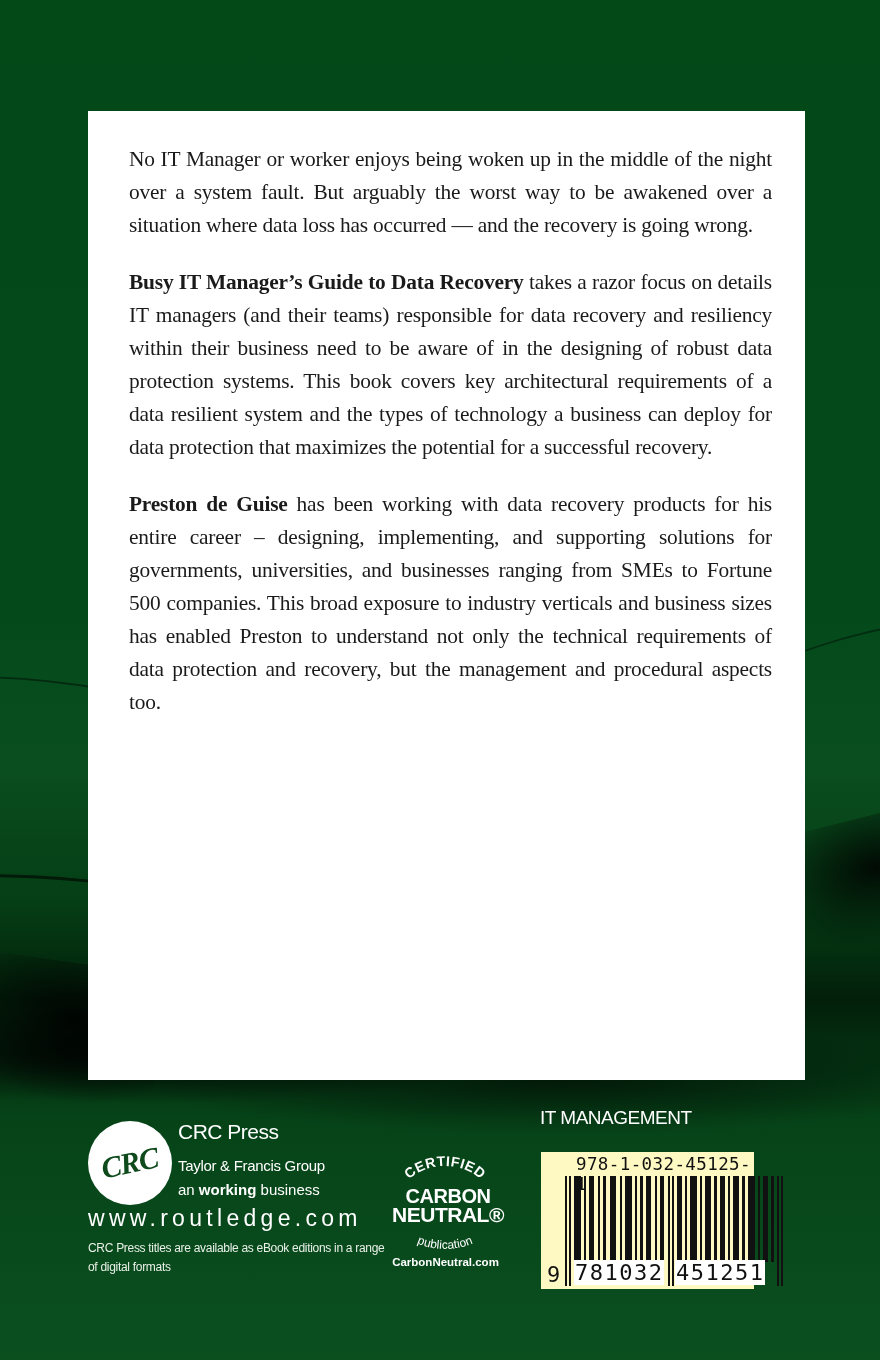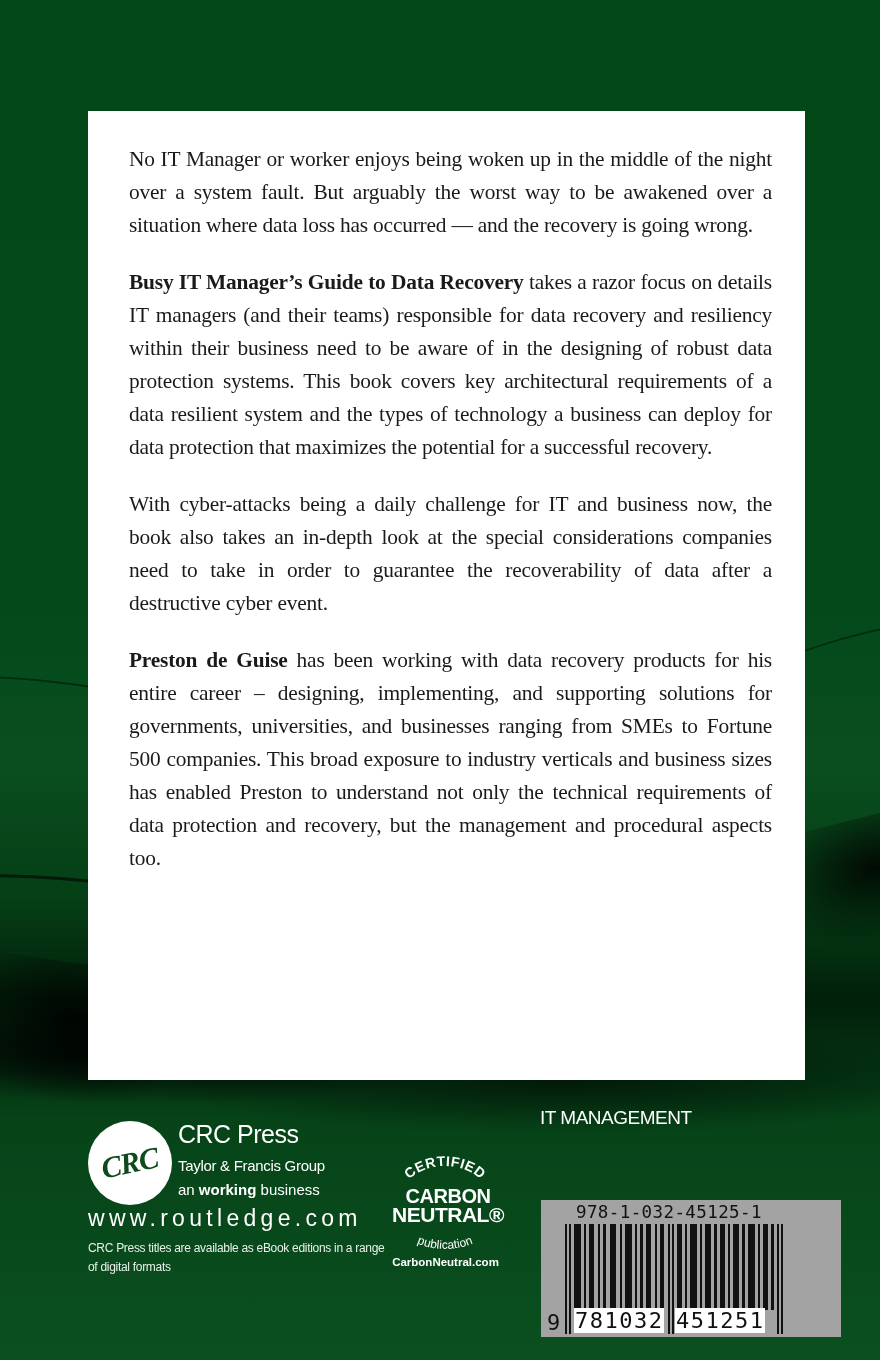--- a/index.html
+++ b/index.html
@@ -34,36 +34,36 @@
   .panel p b { font-weight: bold; }
 
   .crc-logo {
     position: absolute; left: 88px; top: 1121px; width: 84px; height: 84px; border-radius: 50%;
     background: #ffffff; display: flex; align-items: center; justify-content: center;
   }
   .crc-logo span {
     font-family: "Liberation Serif", serif; font-style: italic; font-weight: bold;
     font-size: 30px; color: #0e4a1c; transform: rotate(-12deg); letter-spacing: -1px;
   }
-  .crc-name { position: absolute; left: 178px; top: 1120px; font-family: "Liberation Sans", sans-serif; font-size: 25px; color: #fff; letter-spacing: -0.5px; }
+  .crc-name { position: absolute; left: 178px; top: 1120px; font-family: "Liberation Sans", sans-serif; font-size: 21px; color: #fff; letter-spacing: -0.5px; }
   .crc-group { position: absolute; left: 178px; top: 1157px; font-family: "Liberation Sans", sans-serif; font-size: 15px; color: #fff; letter-spacing: -0.3px; }
   .crc-informa { position: absolute; left: 178px; top: 1181px; font-family: "Liberation Sans", sans-serif; font-size: 15px; color: #fff; }
   .crc-informa b { font-weight: bold; }
   .crc-url { position: absolute; left: 88px; top: 1205px; font-family: "Liberation Sans", sans-serif; font-size: 23px; color: #fff; letter-spacing: 4.3px; }
   .crc-ebook { position: absolute; left: 88px; top: 1239px; width: 300px; font-family: "Liberation Sans", sans-serif; font-size: 12px; line-height: 19px; color: #e8f0e8; letter-spacing: -0.3px; }
 
   .carbon { position: absolute; left: 378px; top: 1150px; width: 135px; height: 125px; color: #fff; font-family: "Liberation Sans", sans-serif; }
   .carbon svg { position: absolute; left: 0; top: 0; }
   .carbon .cn1, .carbon .cn2 { position: absolute; left: 10px; width: 120px; text-align: center; font-weight: 900; font-size: 20px; letter-spacing: -0.5px; line-height: 20px; }
   .carbon .cn1 { top: 36px; }
   .carbon .cn2 { top: 55px; font-size: 21px; }
   .carbon .site { position: absolute; left: 0; top: 106px; width: 135px; text-align: center; font-weight: bold; font-size: 11.5px; }
 
   .category { position: absolute; left: 540px; top: 1107px; font-family: "Liberation Sans", sans-serif; font-size: 19px; color: #fff; letter-spacing: -0.5px; }
-  .barcode-box { position: absolute; left: 541px; top: 1200px; width: 300px; height: 137px; background: #a3a3a3; }
+  .barcode-box { position: absolute; left: 541px; top: 1152px; width: 213px; height: 137px; background: #fef9c3; }
   .isbn-top { position: absolute; left: 35px; top: 2px; font-family: "DejaVu Sans Mono", monospace; font-size: 17.5px; color: #111; letter-spacing: 0.4px; }
   .bars { position: absolute; left: 24px; top: 24px; width: 226px; height: 110px; }
   .isbn-first { position: absolute; left: 6px; top: 110px; font-family: "DejaVu Sans Mono", monospace; font-size: 22px; color: #111; }
   .isbn-left, .isbn-right { position: absolute; top: 108px; font-family: "DejaVu Sans Mono", monospace; font-size: 22px; color: #111; background: #fff; padding: 0 1px; letter-spacing: 1.5px; }
   .isbn-left { left: 33px; }
   .isbn-right { left: 134px; }
 </style>
 </head>
 <body>
 
@@ -71,21 +71,20 @@
   <div class="streak s1"></div>
   <div class="streak s2"></div>
   <div class="streak s3"></div>
   <div class="shadow-band"></div>
   <div class="shadow-band left"></div>
 </div>
 
 <div class="panel">
   <p><span>No IT Manager or worker enjoys being woken up in the middle of the night over a system fault. But arguably the worst way to be awakened over a situation where data loss has occurred — and the recovery is going wrong.</span></p>
   <p><b>Busy IT Manager’s Guide to Data Recovery</b><span> takes a razor focus on details IT managers (and their teams) responsible for data recovery and resiliency within their business need to be aware of in the designing of robust data protection systems. This book covers key architectural requirements of a data resilient system and the types of technology a business can deploy for data protection that maximizes the potential for a successful recovery.</span></p>
-  <p><span>With cyber-attacks being a daily challenge for IT and business now, the book also takes an in-depth look at the special considerations companies need to take in order to guarantee the recoverability of data after a destructive cyber event.</span></p>
   <p><b>Preston de Guise</b><span> has been working with data recovery products for his entire career – designing, implementing, and supporting solutions for governments, universities, and businesses ranging from SMEs to Fortune 500 companies. This broad exposure to industry verticals and business sizes has enabled Preston to understand not only the technical requirements of data protection and recovery, but the management and procedural aspects too.</span></p>
 </div>
 
 <div class="crc-logo">
     <span>CRC</span>
   </div>
 <div class="crc-name">CRC Press</div>
 <div class="crc-group">Taylor &amp; Francis Group</div>
 <div class="crc-informa"><span>an </span><b>working</b><span> business</span></div>
 <div class="crc-url">www.routledge.com</div>

